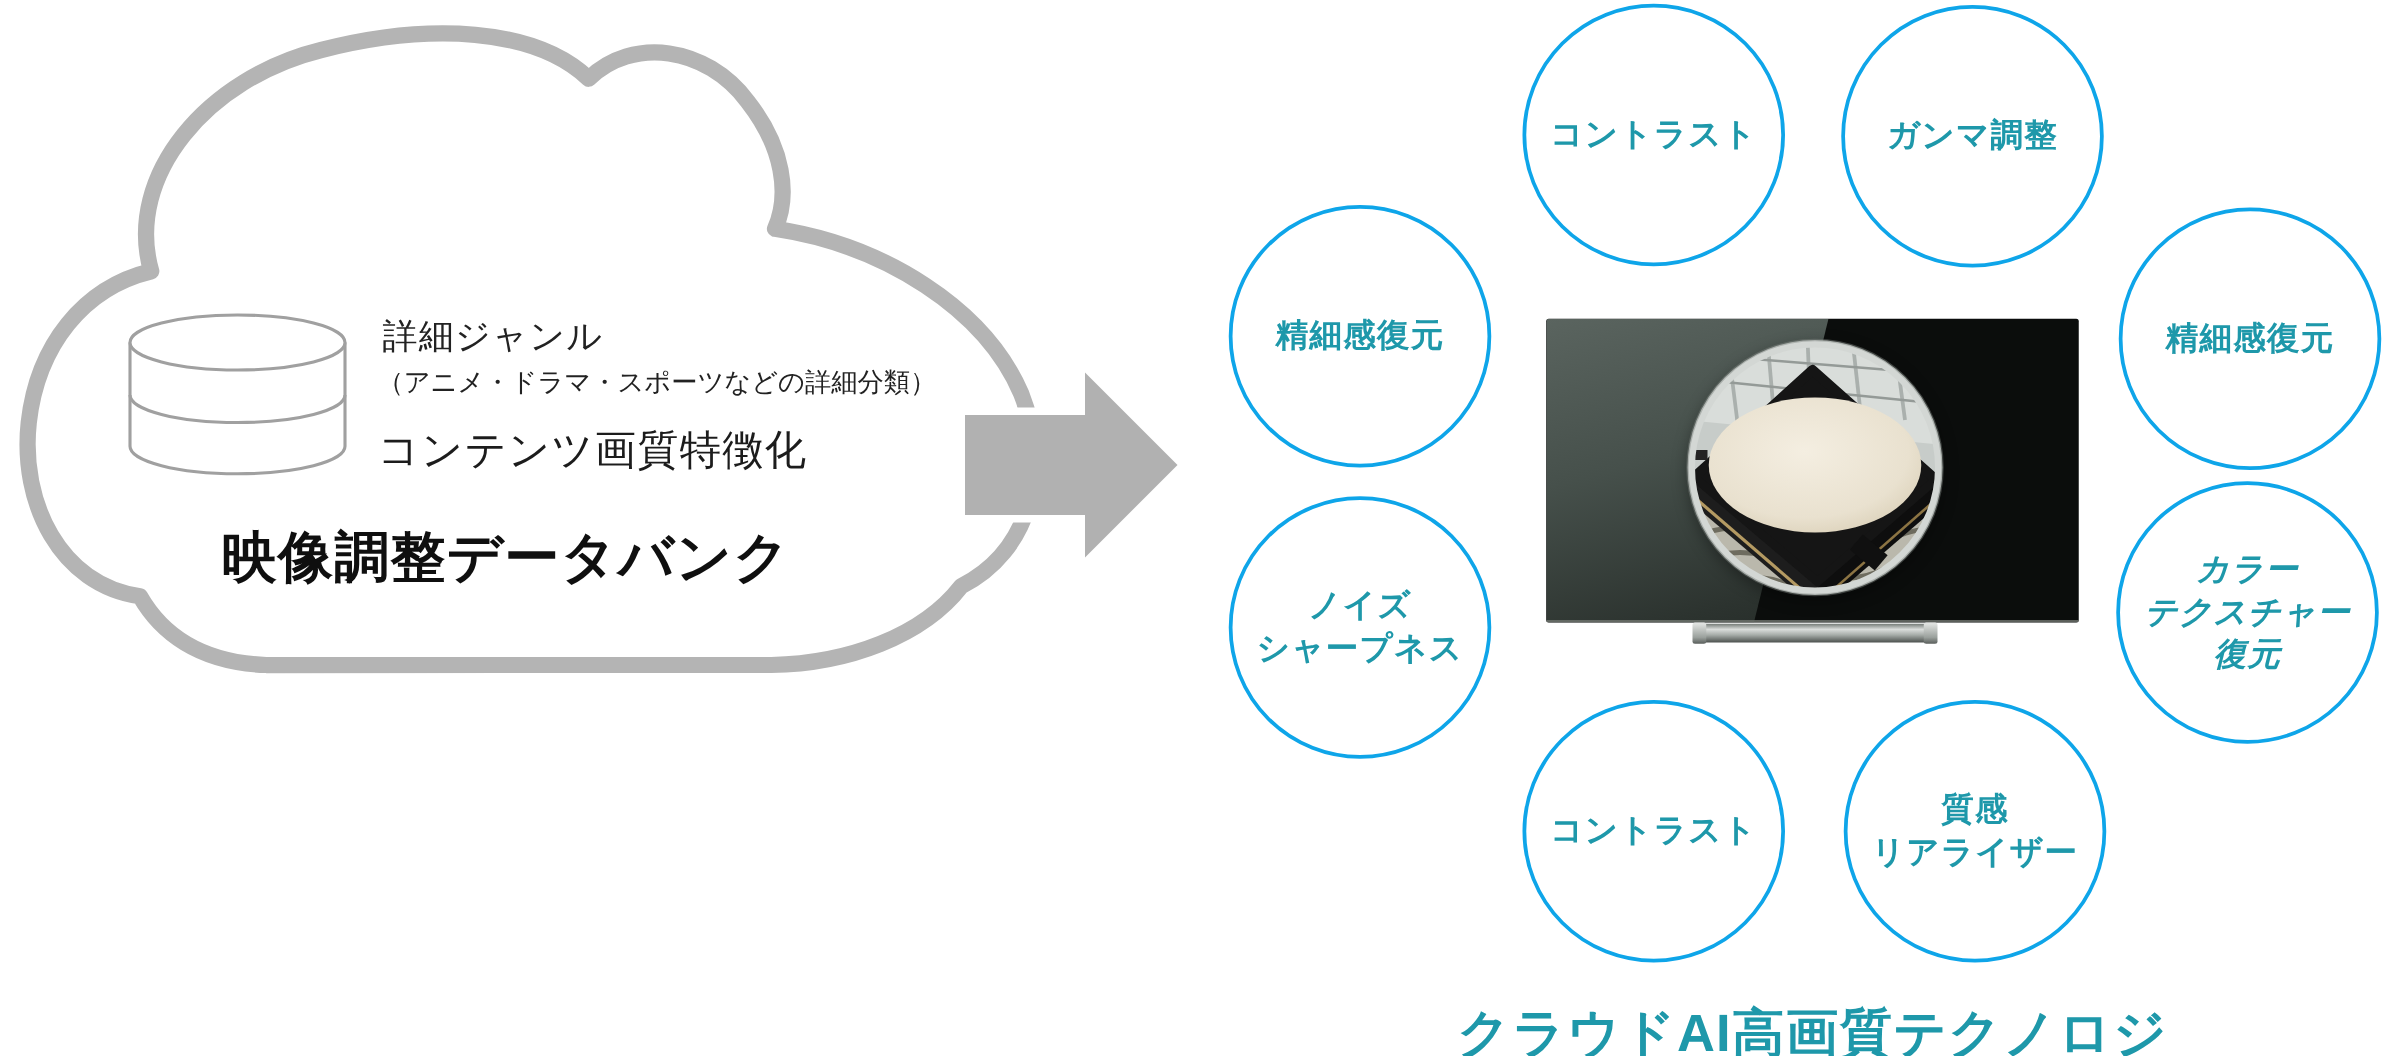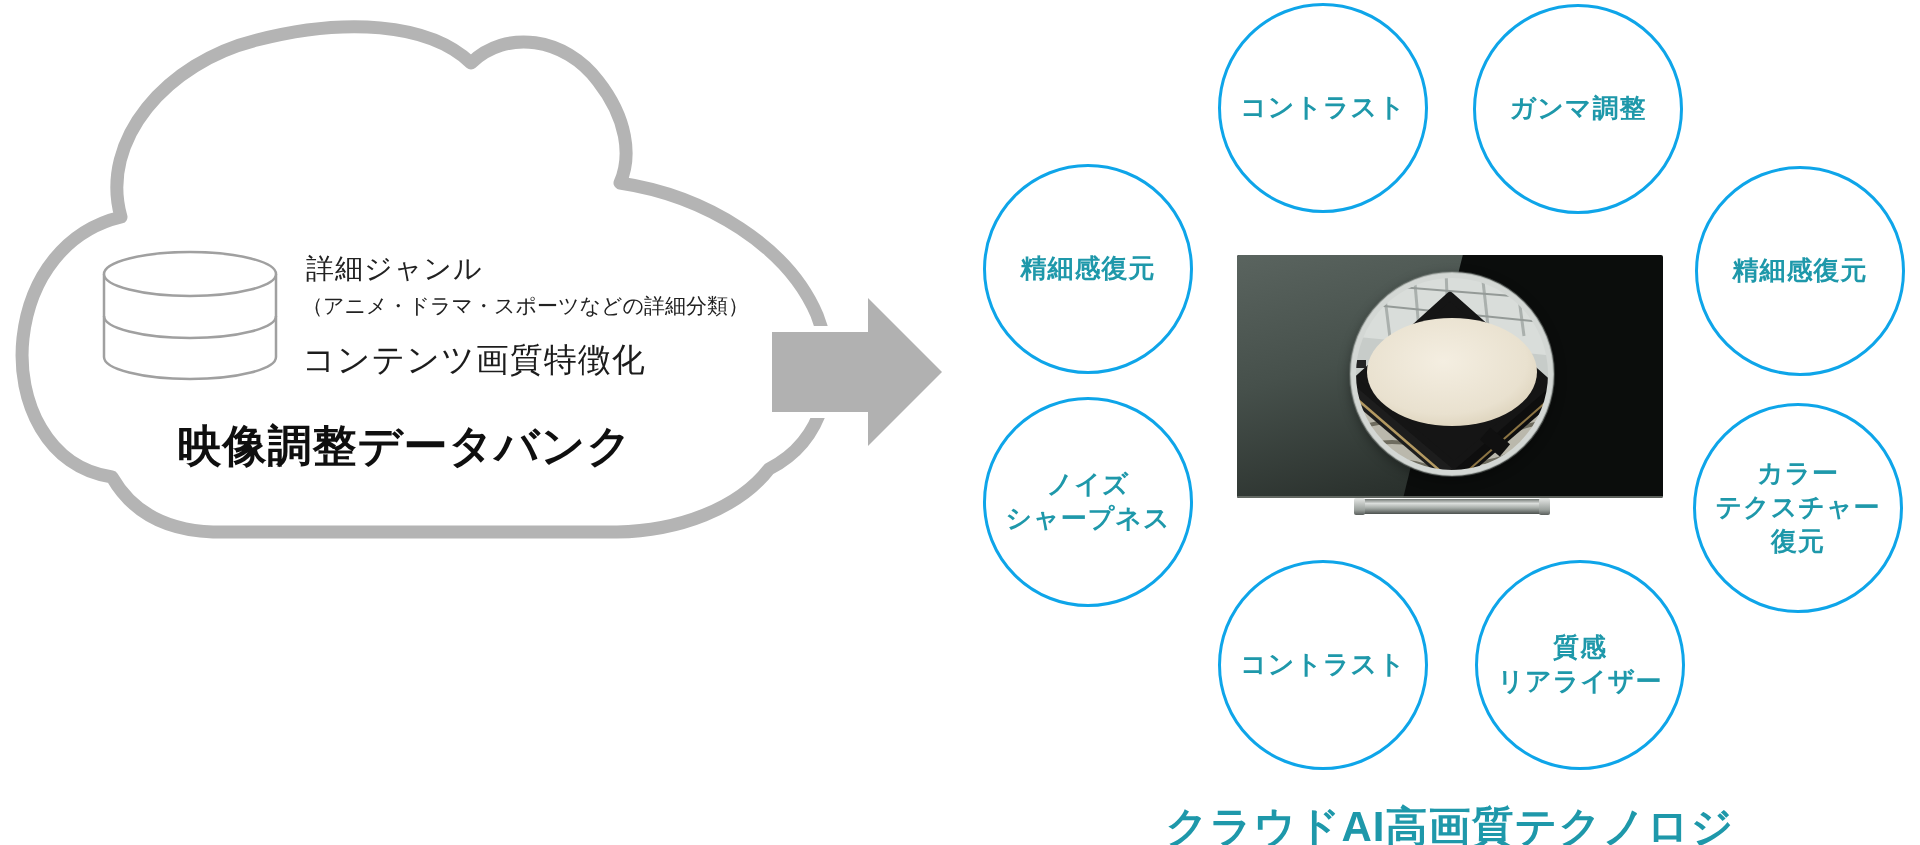--- a/index.html
+++ b/index.html
@@ -20,21 +20,21 @@
     position:absolute;width:210px;height:210px;border:3px solid #0ea5e9;border-radius:50%;
     box-sizing:border-box;display:flex;align-items:center;justify-content:center;
     text-align:center;font-size:26px;font-weight:700;color:#1e98aa;line-height:1.3;
     white-space:pre-line;background:#ffffff;letter-spacing:1px;
   }
   .b-contrast{left:1218px;top:3px;}
   .b-gamma{left:1473px;top:4px;}
   .b-colordepth{left:983px;top:164px;}
   .b-finedetail{left:1695px;top:166px;}
   .b-noise{left:983px;top:397px;}
-  .b-colortexture{left:1693px;top:403px;}
+  .b-colortexture{left:1693px;top:385px;font-style:italic;}
   .b-sharpness{left:1218px;top:560px;}
   .b-realizer{left:1475px;top:560px;}
   
   .tv-screen{
     left:1237px;top:255px;width:426px;height:243px;background:#0b0d0c;border-radius:2px;
     overflow:hidden;
   }
   .tv-glow{
     position:absolute;inset:0;
     clip-path:polygon(0 0,53% 0,39% 100%,0 100%);

